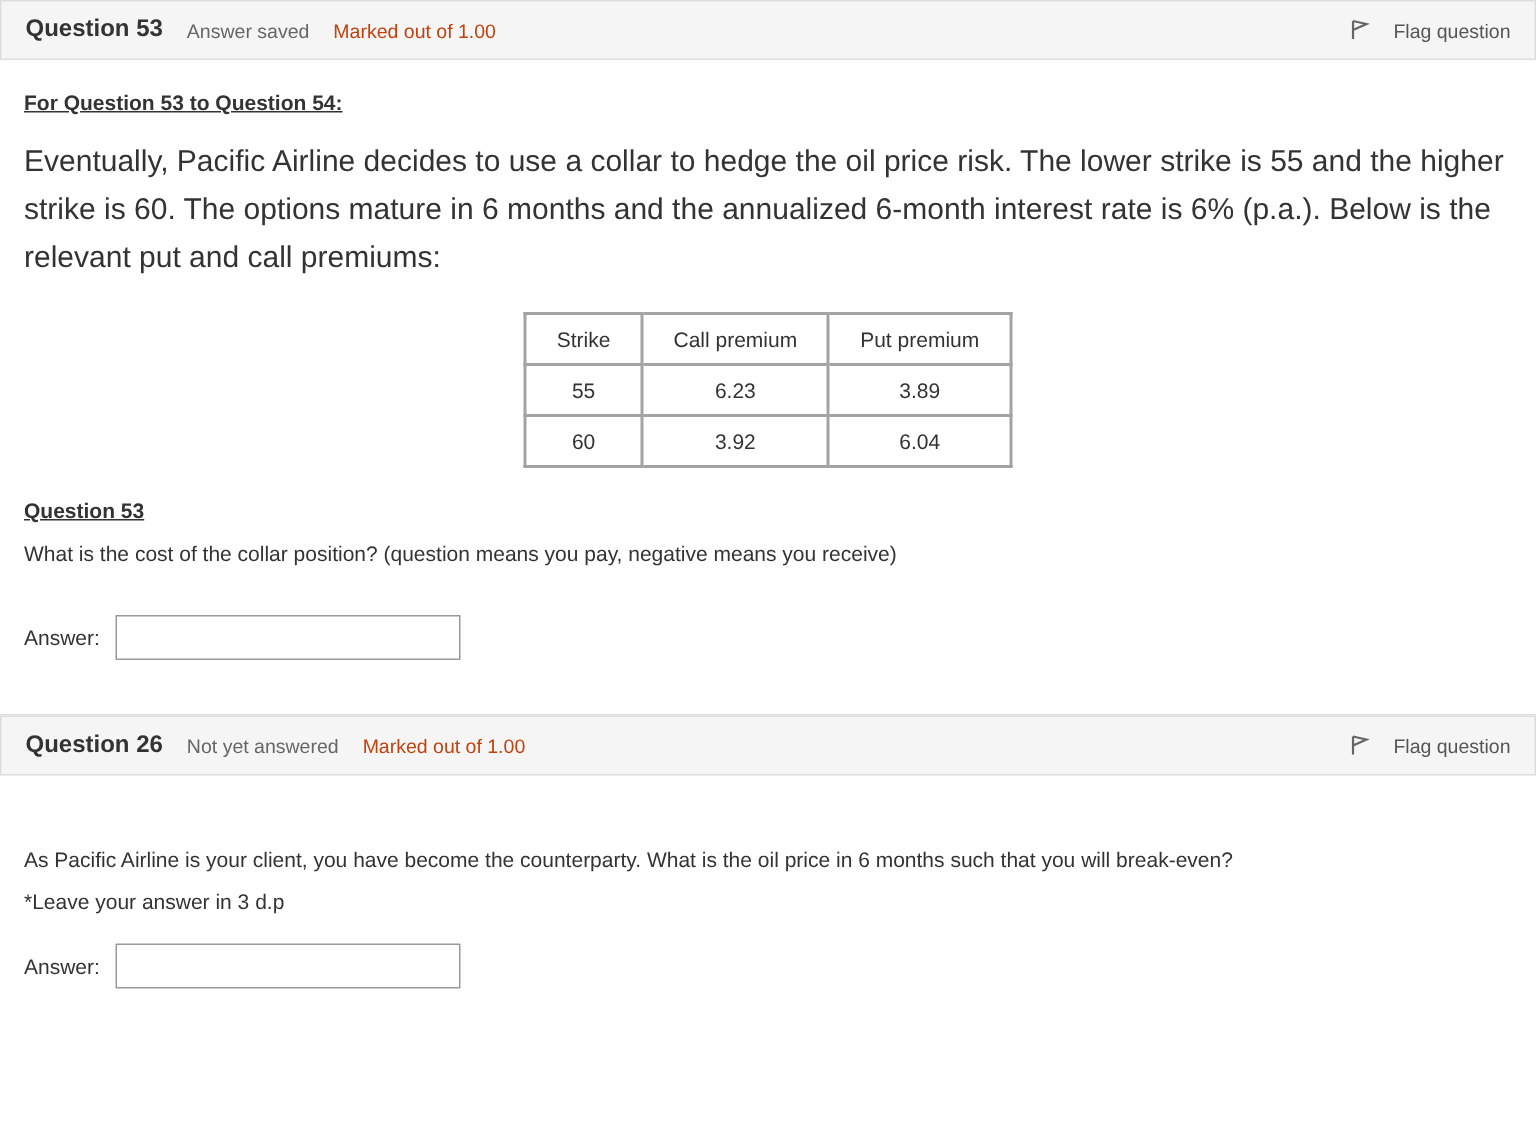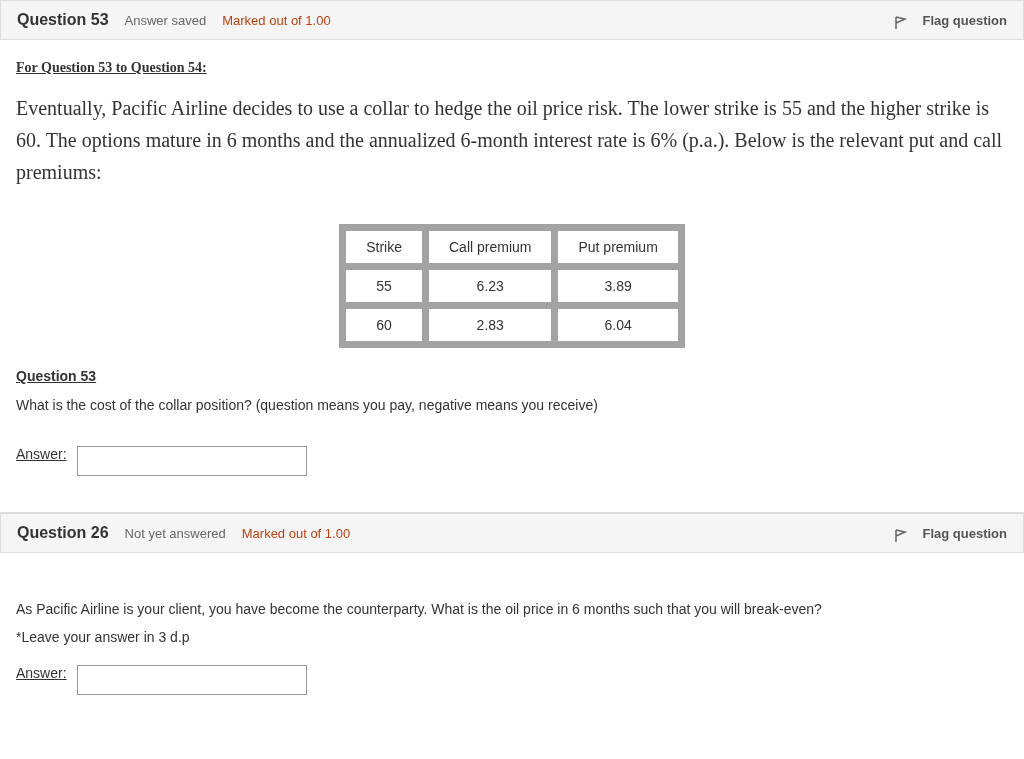--- a/index.html
+++ b/index.html
@@ -36,42 +36,40 @@
     }
 
     .marked-out {
       color: #c2410c;
       font-size: 13px;
     }
 
     .flag-question {
       margin-left: auto;
       display: flex;
-      align-items: flex-end;
+      align-items: flex-start;
       gap: 16px;
       color: #555;
       font-size: 13px;
       cursor: pointer;
-      font-weight: bold;
     }
 
     .flag-icon {
       display: inline-block;
       width: 12px;
       height: 12px;
       color: #666;
     }
 
     .question-body {
       padding: 20px 16px;
     }
 
     .question-context {
-      margin-bottom: 36px;
-      font-family: Liberation Serif, serif;
+      margin-bottom: 20px;
     }
 
     .context-link {
       font-weight: bold;
       text-decoration: underline;
       color: #333;
       display: block;
       margin-bottom: 16px;
       font-size: 14px;
     }
@@ -82,21 +80,21 @@
       margin-bottom: 16px;
     }
 
     .data-table {
       border-collapse: collapse;
       margin: 16px auto;
     }
 
     .data-table th,
     .data-table td {
-      border: 7px solid #a3a3a3;
+      border: 2px solid #a3a3a3;
       padding: 8px 20px;
       text-align: center;
       font-size: 14px;
     }
 
     .data-table th {
       background: #fff;
       font-weight: normal;
     }
 
@@ -108,23 +106,23 @@
     }
 
     .question-text {
       font-size: 14px;
       line-height: 1.6;
       margin-bottom: 30px;
     }
 
     .answer-row {
       display: flex;
+      align-items: center;
       gap: 10px;
       margin-top: 10px;
-      text-decoration: underline;
     }
 
     .answer-label {
       font-size: 14px;
       color: #333;
     }
 
     .answer-input {
       border: 1px solid #999;
       padding: 6px 8px;
@@ -189,21 +187,21 @@
       </tr>
     </thead>
     <tbody>
       <tr>
         <td>55</td>
         <td>6.23</td>
         <td>3.89</td>
       </tr>
       <tr>
         <td>60</td>
-        <td>2.83</td>
+        <td>3.92</td>
         <td>6.04</td>
       </tr>
     </tbody>
   </table>
 
   <div style="margin-top: 20px;">
     <div class="question-title">Question 53</div>
     <p class="question-text">What is the cost of the collar position? (question means you pay, negative means you receive)</p>
   </div>
 

